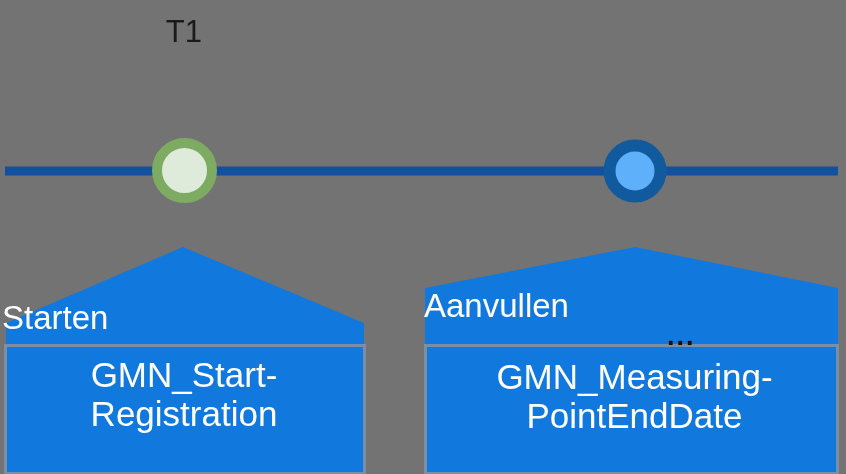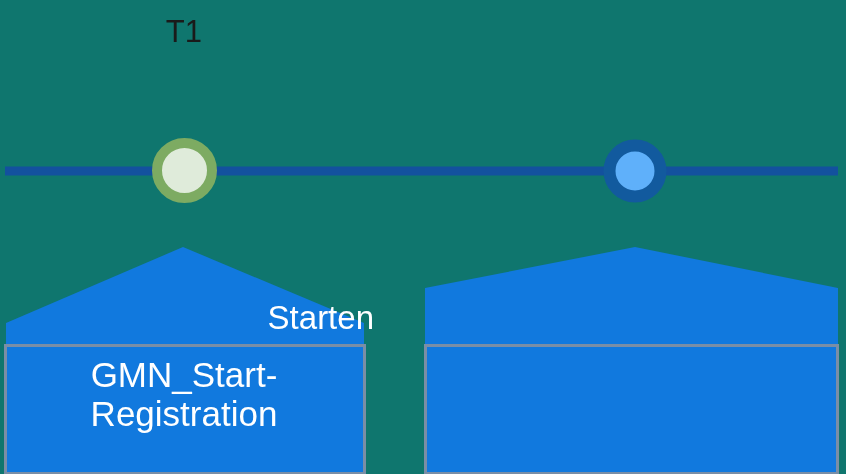--- a/index.html
+++ b/index.html
@@ -7,21 +7,21 @@
     padding: 0;
     background: #ffffff;
   }
   body {
     font-family: "Liberation Sans", sans-serif;
   }
   #canvas {
     position: relative;
     width: 846px;
     height: 474px;
-    background: #0f766e;
+    background: #737373;
     overflow: hidden;
   }
   #timeline-svg {
     position: absolute;
     left: 0;
     top: 0;
     width: 846px;
     height: 474px;
   }
   .tick-label {
@@ -54,21 +54,21 @@
   }
   #event-group-supplement {
     left: 419px;
     top: 245px;
     width: 427px;
     height: 229px;
   }
   .pentagon-label {
     position: absolute;
     width: 100%;
-    text-align: right;
+    text-align: left;
     color: #ffffff;
     font-size: 33px;
     line-height: 1;
     white-space: nowrap;
     pointer-events: none;
   }
   #pentagon-label-start {
     top: 56px;
     left: 2px;
   }
@@ -129,14 +129,22 @@
   <div class="tick-label" id="tick-label-t1">T1</div>
 
   <div class="event-group" id="event-group-start">
     <div class="pentagon-label" id="pentagon-label-start">Starten</div>
     <div class="record-box-text" id="record-box-text-start">
       <div>GMN_Start-</div>
       <div>Registration</div>
     </div>
   </div>
 
+  <div class="event-group" id="event-group-supplement">
+    <div class="pentagon-label" id="pentagon-label-supplement">Aanvullen</div>
+    <div class="ellipsis-mark" id="ellipsis-supplement">...</div>
+    <div class="record-box-text" id="record-box-text-supplement">
+      <div>GMN_Measuring-</div>
+      <div>PointEndDate</div>
+    </div>
+  </div>
 
 </div>
 
 </body></html>

